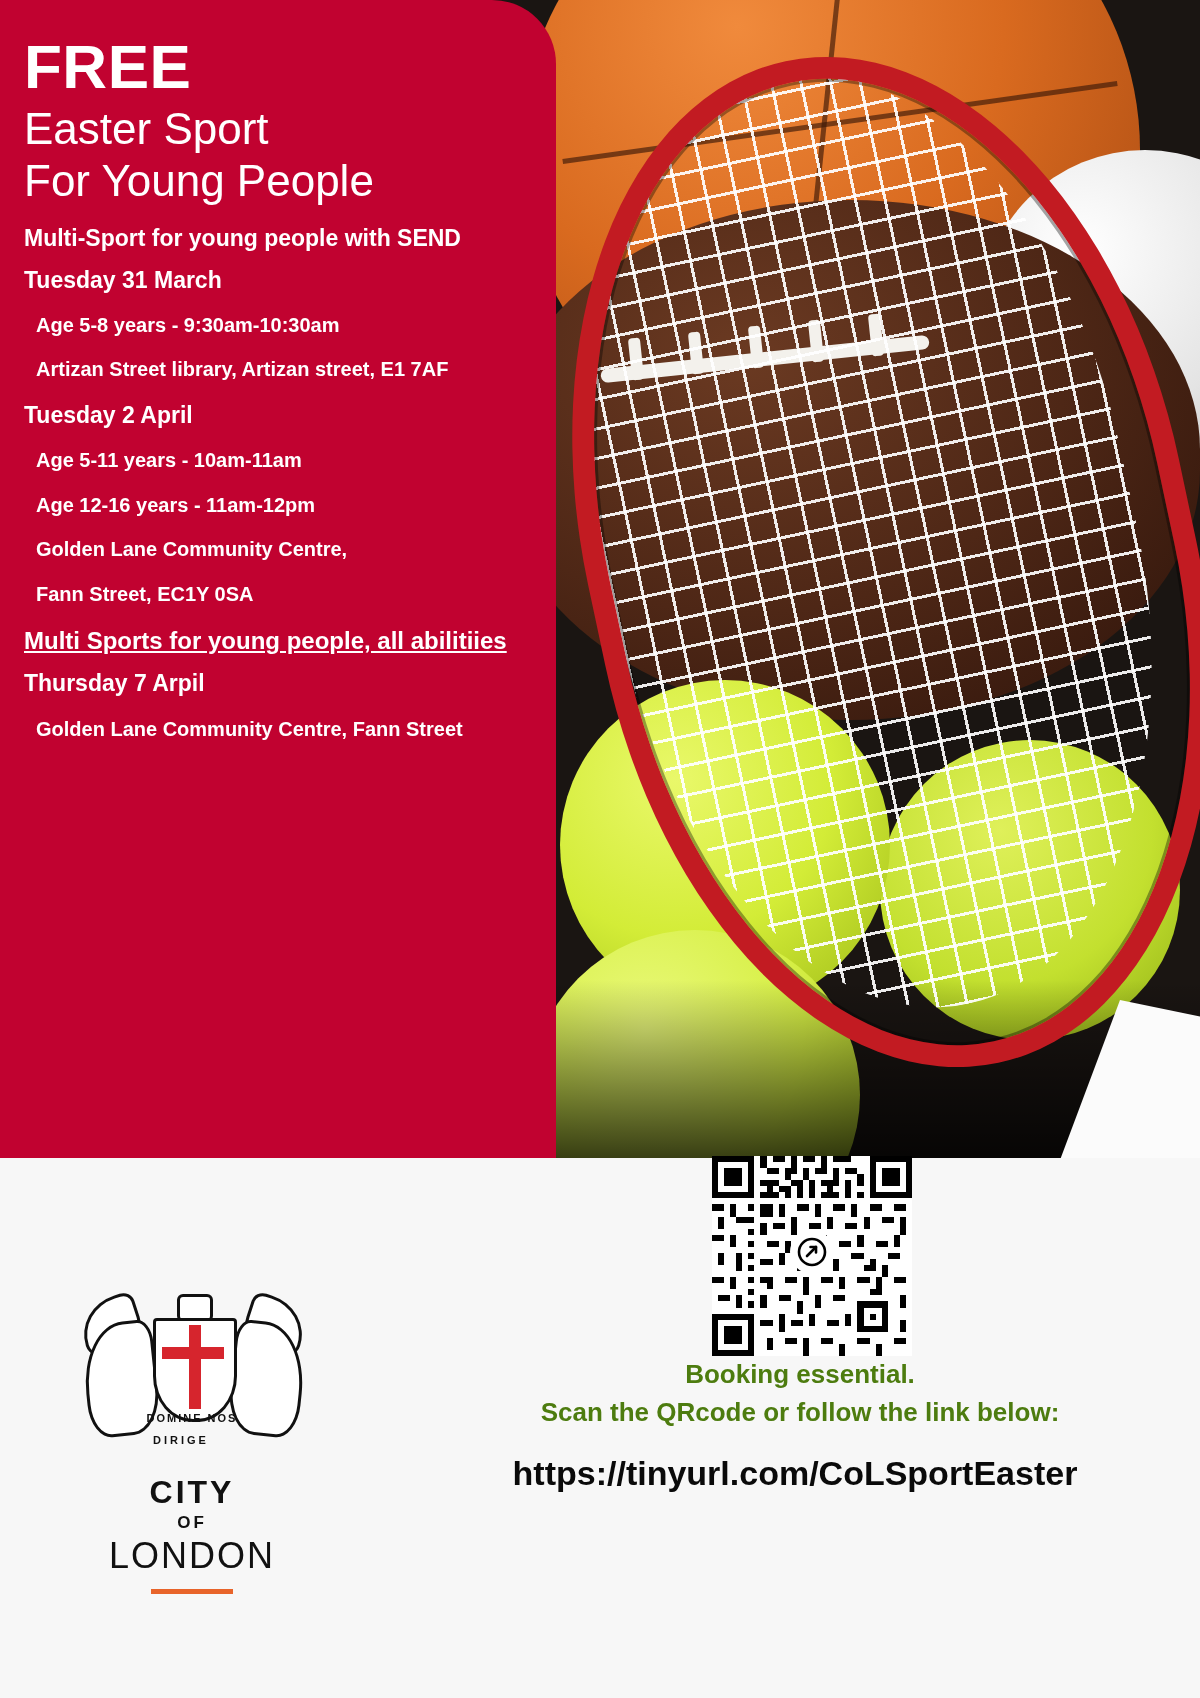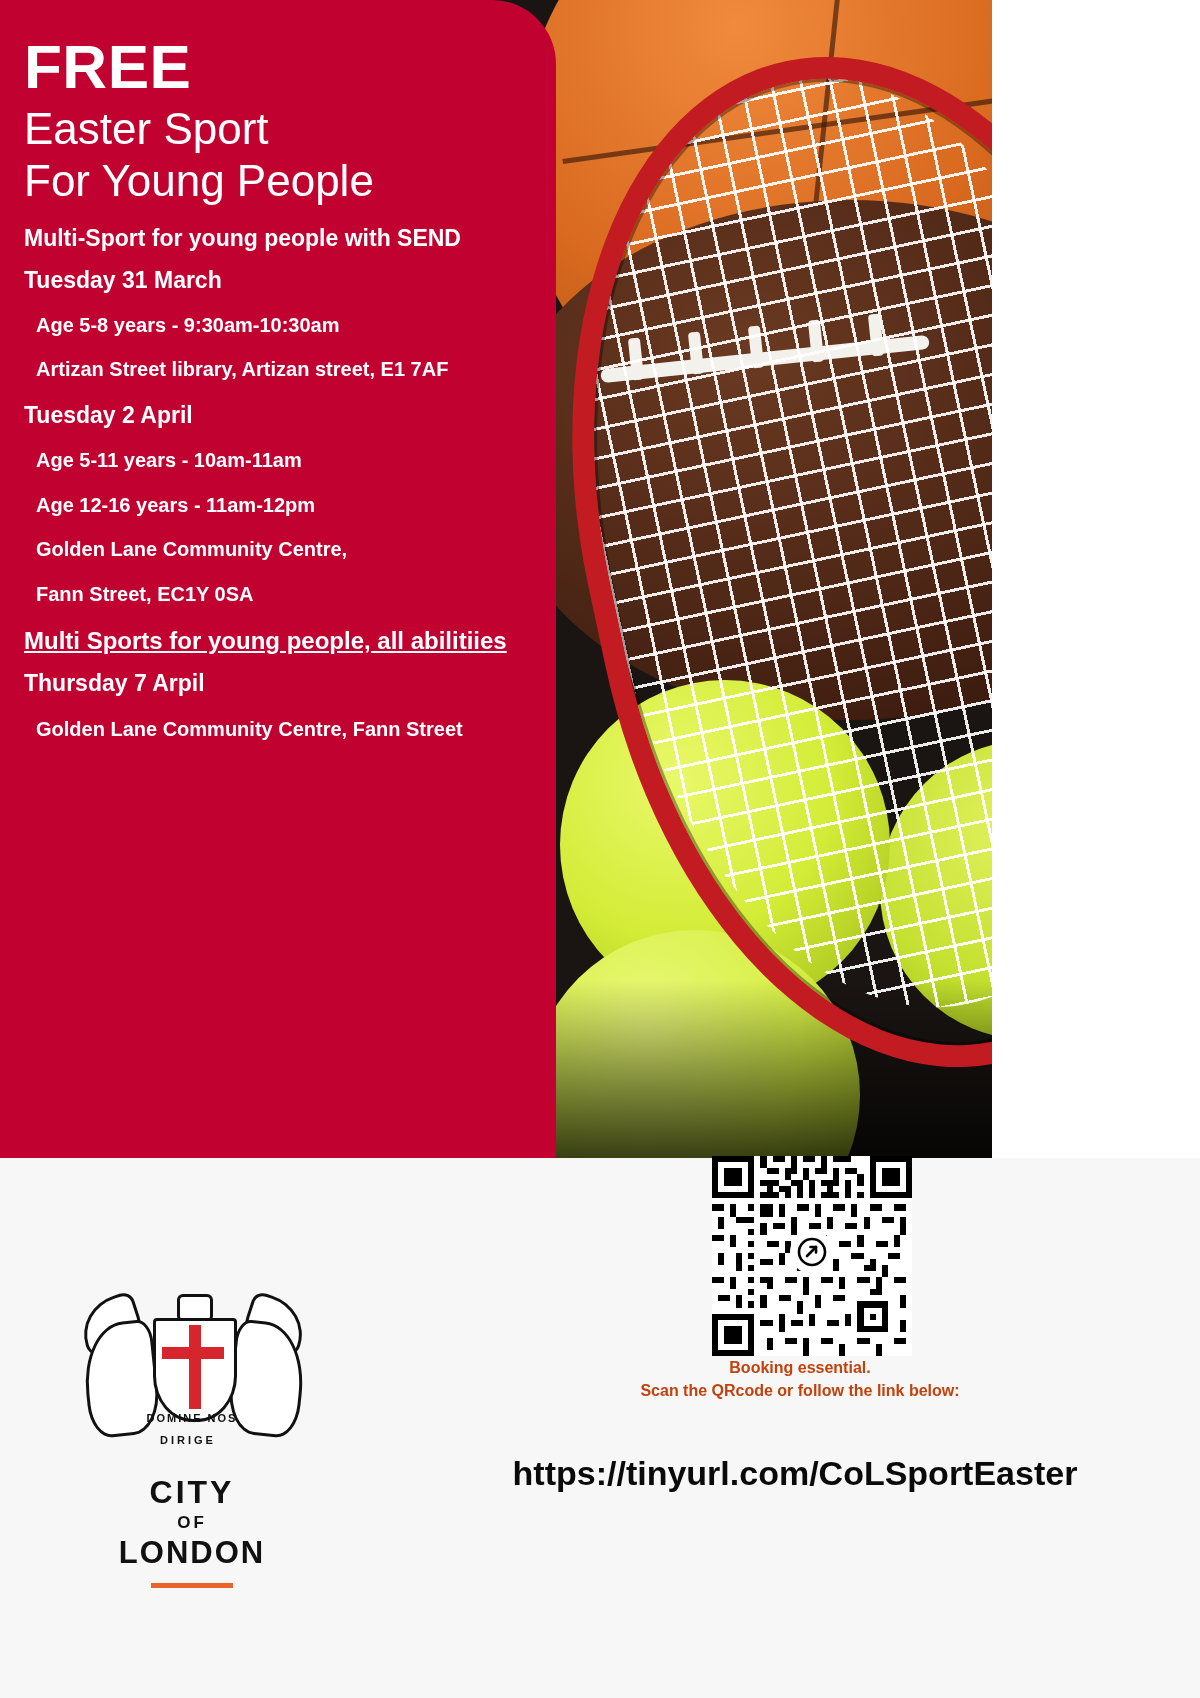--- a/index.html
+++ b/index.html
@@ -20,21 +20,21 @@
     width: 1200px;
     height: 1698px;
     background: #ffffff;
   }
 
   
   .top-section {
     position: absolute;
     left: 0;
     top: 0;
-    width: 992px;
+    width: 1200px;
     height: 1158px;
     overflow: hidden;
     background: #f97316;
   }
 
   
   .photo {
     position: absolute;
     left: 0;
     top: 0;
@@ -321,43 +321,43 @@
     left: 36px;
     top: 124px;
     width: 158px;
     text-align: center;
     font-size: 11px;
     letter-spacing: 2px;
     font-weight: 700;
   }
   .crest .motto2 {
     position: absolute;
-    left: 32px;
+    left: 25px;
     top: 146px;
     width: 158px;
     text-align: center;
     font-size: 11px;
     letter-spacing: 3px;
     font-weight: 700;
   }
   .crest-name-1 {
     font-size: 32px;
     font-weight: 700;
     letter-spacing: 3px;
     margin-top: 6px;
   }
   .crest-name-2 {
     font-size: 17px;
     font-weight: 700;
     letter-spacing: 3px;
     margin-top: 2px;
   }
   .crest-name-3 {
-    font-size: 31px;
-    font-weight: 700;
+    font-size: 36px;
+    font-weight: 400;
     letter-spacing: 2px;
     margin-top: 2px;
   }
   .crest-underline {
     width: 82px;
     height: 5px;
     background: #e8642a;
     margin: 12px auto 0 auto;
   }
 
@@ -385,23 +385,23 @@
     justify-content: center;
   }
   .qr-center-icon svg { display: block; }
 
   .booking-text {
     position: absolute;
     left: 420px;
     top: 198px;
     width: 760px;
     text-align: center;
-    font-size: 16px;
-    font-weight: 700;
-    color: #c2410c;
+    font-size: 26px;
+    font-weight: 700;
+    color: #4d7c0f;
     line-height: 1.45;
   }
   .booking-link {
     position: absolute;
     left: 400px;
     top: 296px;
     width: 790px;
     text-align: center;
     font-size: 34px;
     font-weight: 700;

